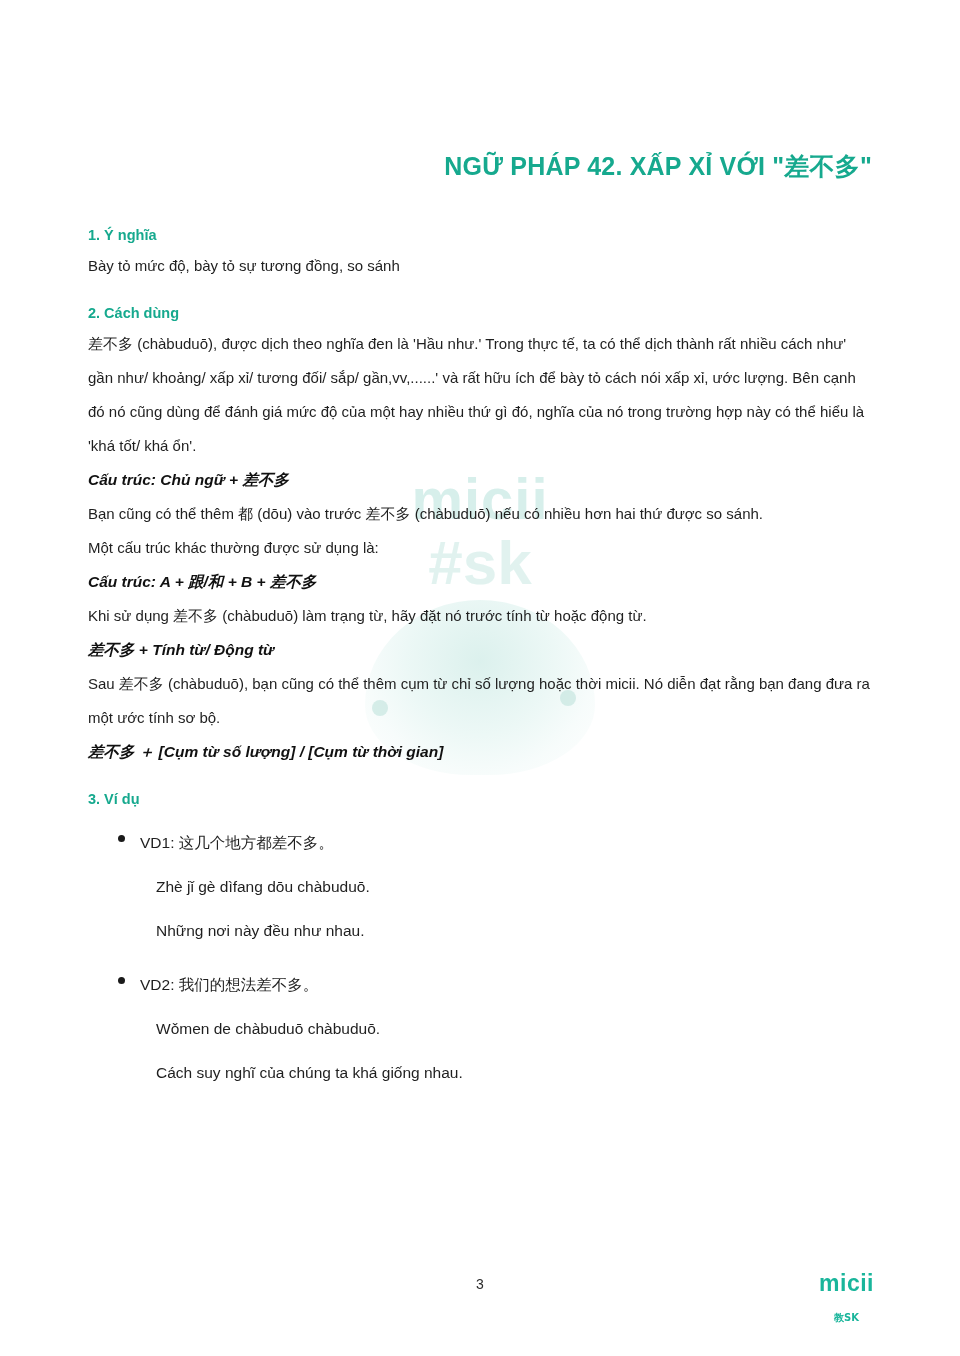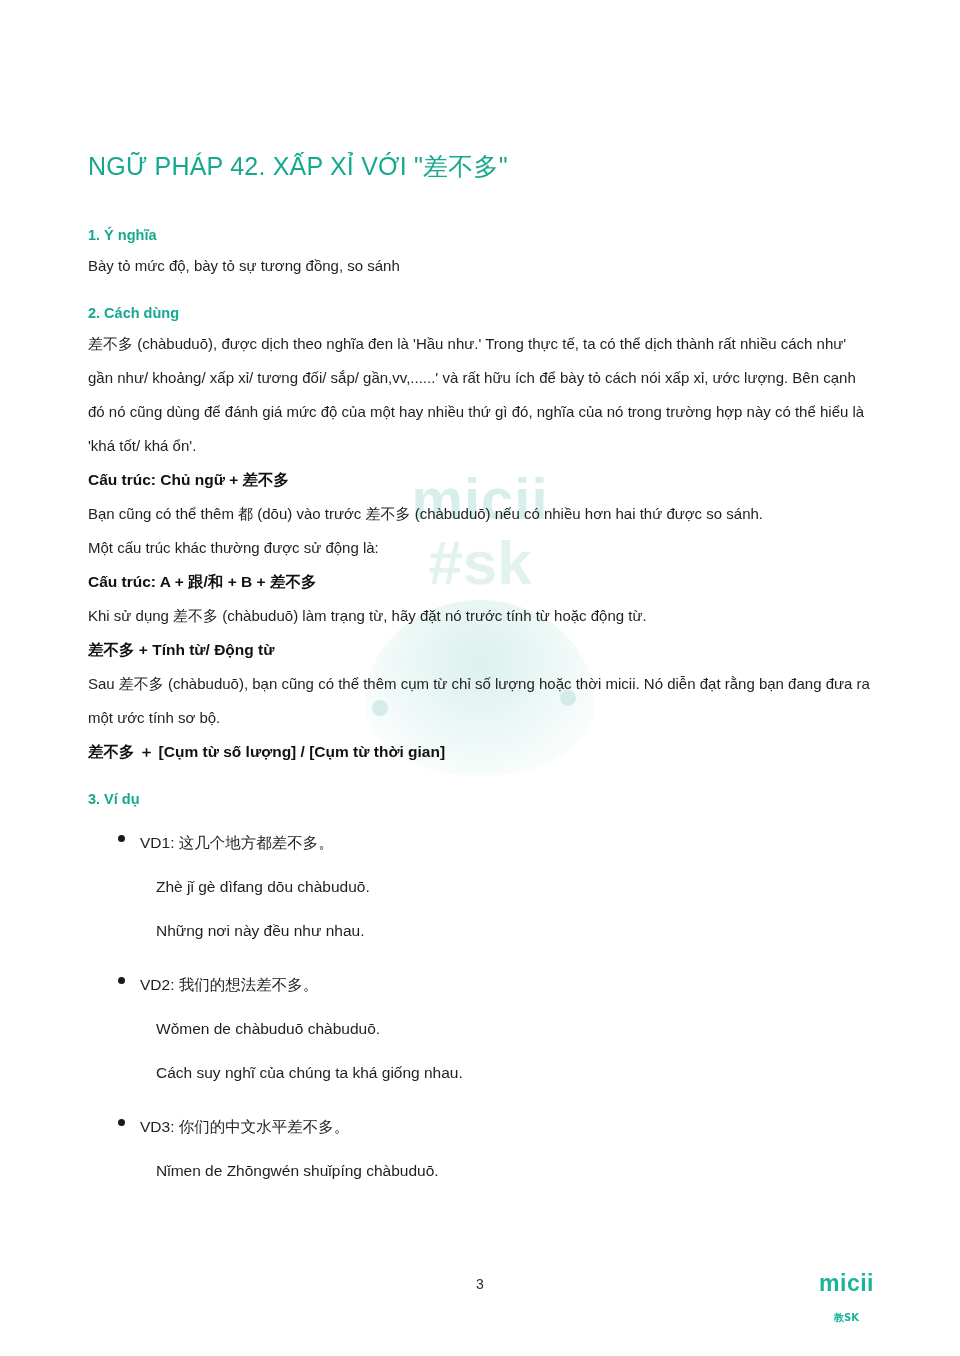--- a/index.html
+++ b/index.html
@@ -64,23 +64,23 @@
   }
 
   
   .content {
     position: relative;
     z-index: 2;
     padding-top: 150px;
   }
   h1.doc-title {
     margin: 0 0 44px 0;
-    text-align: left;
+    text-align: right;
     font-size: 25px;
-    font-weight: 400;
+    font-weight: 700;
     color: #16a98e;
     letter-spacing: .2px;
   }
   h2.section-head {
     margin: 0 0 6px 0;
     font-size: 14.5px;
     font-weight: 700;
     color: #16a98e;
   }
   .sec-gap { height: 22px; }
@@ -90,20 +90,21 @@
     line-height: 34px;
     color: #1f1f1f;
     font-weight: 400;
   }
   .strong-line {
     margin: 0;
     font-size: 15.5px;
     line-height: 34px;
     font-weight: 700;
     color: #111;
+    font-style: italic;
   }
 
   ul.examples {
     margin: 14px 0 0 0;
     padding-left: 52px;
     list-style: none;
   }
   ul.examples > li {
     position: relative;
     margin-bottom: 10px;
@@ -180,45 +181,41 @@
 
     <h2 class="section-head">1. Ý nghĩa</h2>
     <p class="body-text">Bày tỏ mức độ, bày tỏ sự tương đồng, so sánh</p>
 
     <div class="sec-gap"></div>
 
     <h2 class="section-head">2. Cách dùng</h2>
     <p class="body-text">差不多 (chàbuduō), được dịch theo nghĩa đen là 'Hầu như.' Trong thực tế, ta có thể dịch thành rất nhiều cách như' gần như/ khoảng/ xấp xỉ/ tương đối/ sắp/ gần,vv,......' và rất hữu ích để bày tỏ cách nói xấp xỉ, ước lượng. Bên cạnh đó nó cũng dùng để đánh giá mức độ của một hay nhiều thứ gì đó, nghĩa của nó trong trường hợp này có thể hiểu là 'khá tốt/ khá ổn'.</p>
     <p class="strong-line">Cấu trúc: Chủ ngữ + 差不多</p>
     <p class="body-text">Bạn cũng có thể thêm 都 (dōu) vào trước 差不多 (chàbuduō) nếu có nhiều hơn hai thứ được so sánh.</p>
-    <p class="body-text">Một cấu trúc khác thường được sử động là:</p>
+    <p class="body-text">Một cấu trúc khác thường được sử dụng là:</p>
     <p class="strong-line">Cấu trúc: A + 跟/和 + B + 差不多</p>
     <p class="body-text">Khi sử dụng 差不多 (chàbuduō) làm trạng từ, hãy đặt nó trước tính từ hoặc động từ.</p>
     <p class="strong-line">差不多 + Tính từ/ Động từ</p>
     <p class="body-text">Sau 差不多 (chàbuduō), bạn cũng có thể thêm cụm từ chỉ số lượng hoặc thời micii. Nó diễn đạt rằng bạn đang đưa ra một ước tính sơ bộ.</p>
     <p class="strong-line">差不多 ＋ [Cụm từ số lượng] / [Cụm từ thời gian]</p>
 
     <div class="sec-gap"></div>
 
     <h2 class="section-head">3. Ví dụ</h2>
     <ul class="examples">
       <li>
         <p class="ex-line">VD1: 这几个地方都差不多。</p>
         <p class="ex-line ex-sub">Zhè jǐ gè dìfang dōu chàbuduō.</p>
         <p class="ex-line ex-sub">Những nơi này đều như nhau.</p>
       </li>
       <li>
         <p class="ex-line">VD2: 我们的想法差不多。</p>
         <p class="ex-line ex-sub">Wǒmen de chàbuduō chàbuduō.</p>
         <p class="ex-line ex-sub">Cách suy nghĩ của chúng ta khá giống nhau.</p>
       </li>
-      <li>
-        <p class="ex-line">VD3: 你们的中文水平差不多。</p>
-        <p class="ex-line ex-sub">Nǐmen de Zhōngwén shuǐpíng chàbuduō.</p>
-      </li>
     </ul>
 
   </div>
 
   <div class="footer">
     <div class="page-num">3</div>
     <div class="footer-logo">
       <div class="fl-main">micii</div>
       <div class="fl-sub">教SK</div>
     </div>

